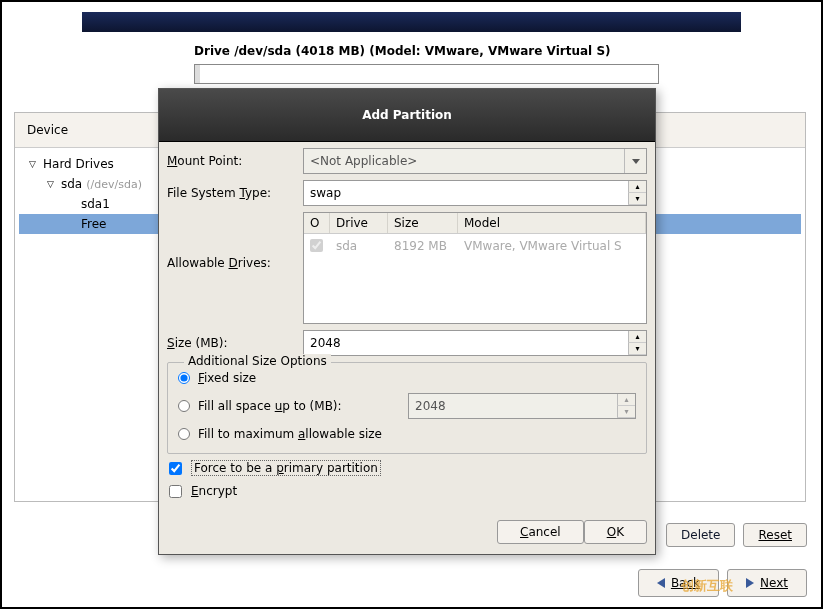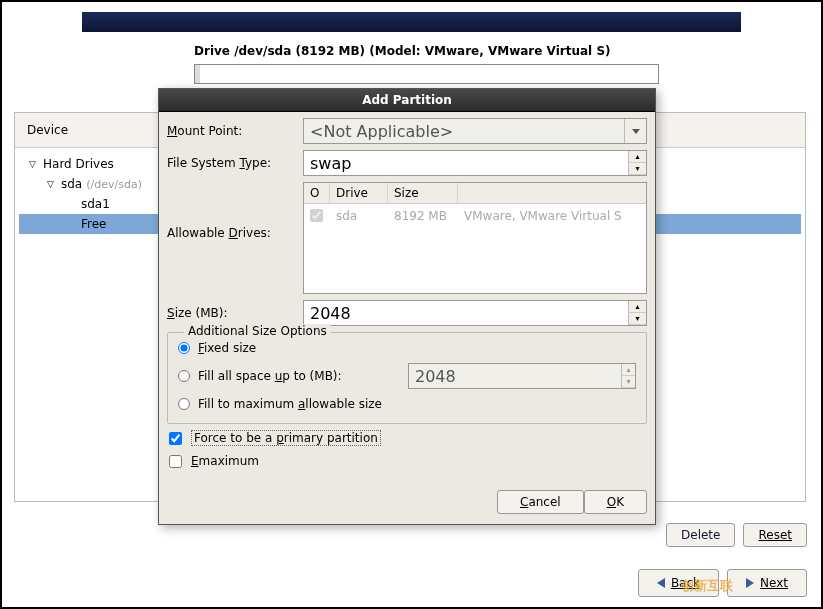--- a/index.html
+++ b/index.html
@@ -30,30 +30,30 @@
 .nav-row { position: absolute; bottom: 10px; right: 14px; display: flex; gap: 8px; }
 .nav-row button { padding: 6px 18px; background: #f5f2ed; border: 1px solid #999; border-radius: 3px; display: flex; align-items: center; gap: 6px; }
 .arrow-left { width:0; height:0; border-top:5px solid transparent; border-bottom:5px solid transparent; border-right:8px solid #3a5a9a; }
 .arrow-right { width:0; height:0; border-top:5px solid transparent; border-bottom:5px solid transparent; border-left:8px solid #3a5a9a; }
 
 
 .watermark { position: absolute; bottom: 12px; right: 88px; color: #e8a838; font-size: 13px; opacity: .8; font-weight: bold; pointer-events: none; }
 
 
 .dialog { position: absolute; left: 156px; top: 86px; width: 498px; background: #ece9e2; border: 1px solid #555; box-shadow: 3px 3px 10px rgba(0,0,0,.3); z-index: 10; }
-.dialog-title { background: linear-gradient(#4a4a4a, #2a2a2a); color: #fff; font-weight: bold; text-align: center; padding: 4px; border-bottom: 1px solid #000; }
+.dialog-title { background: linear-gradient(#4a4a4a, #2a2a2a); color: #fff; font-weight: bold; text-align: center; padding: 19px; border-bottom: 1px solid #000; }
 .dialog-body { padding: 6px 8px 10px 8px; }
 .form-row { display: flex; align-items: center; margin-bottom: 6px; gap: 8px; }
 .form-row label, .form-row .lab { width: 128px; }
 .form-row .ctl { flex: 1; }
 .u { text-decoration: underline; }
 
 .combo { display: flex; height: 26px; border: 1px solid #999; background: #fff; }
 .combo.disabled { background: #f0efe9; color: #999; }
-.combo input { flex: 1; border: none; padding: 0 6px; font-size: 16px; background: transparent; }
+.combo input { flex: 1; border: none; padding: 0 6px; font-size: 12px; background: transparent; }
 .combo .btn { width: 22px; border-left: 1px solid #bbb; display: flex; align-items: center; justify-content: center; background: #f0eee7; }
 .caret { width:0; height:0; border-left:4px solid transparent; border-right:4px solid transparent; border-top:5px solid #555; }
 .spinner-btns { width: 18px; display: flex; flex-direction: column; }
 .spinner-btns .sp { flex:1; border-left:1px solid #bbb; display:flex; align-items:center; justify-content:center; font-size:8px; background:#f0eee7; border-bottom:1px solid #ccc; }
 
 .drive-table-wrap { border: 1px solid #999; background: #fff; height: 112px; }
 .drive-table-head { display: flex; background: #efede6; border-bottom: 1px solid #ccc; font-size: 11px; }
 .drive-table-head > div { padding: 3px 6px; border-right: 1px solid #d5d3cc; }
 .col-check { width: 26px; }
 .col-drive { width: 58px; }
@@ -72,21 +72,21 @@
 .dotted-focus { border: 1px dotted #666; padding: 0 2px; }
 
 .dialog-buttons { display: flex; justify-content: flex-end; gap: 0; padding: 10px 8px; }
 .dialog-buttons button { padding: 4px 22px; background: #f5f2ed; border: 1px solid #999; border-radius: 3px; }
 </style>
 </head>
 <body>
 
 <div class="top-bar"></div>
 
-<div class="drive-label">Drive /dev/sda (8192 MB) (Model: VMware, VMware Virtual S)</div>
+<div class="drive-label">Drive /dev/sda (4018 MB) (Model: VMware, VMware Virtual S)</div>
 <div class="partition-bar">
   <div class="partition-used"></div>
 </div>
 
 <div class="device-panel">
   <div class="device-header">Device</div>
   <div class="device-tree">
     <div class="tree-row l1">
       <span class="tree-expander">▽</span>
       <span>Hard Drives</span>
@@ -153,20 +153,21 @@
     </div>
 
     <div class="form-row" style="align-items:flex-start">
       <div class="lab" style="padding-top:44px"><span>Allowable </span><span class="u">D</span><span>rives:</span></div>
       <div class="ctl">
         <div class="drive-table-wrap">
           <div class="drive-table-head">
             <div class="col-check">O</div>
             <div class="col-drive">Drive</div>
             <div class="col-size">Size</div>
+            <div class="col-model">Model</div>
           </div>
           <div class="drive-table-row">
             <div class="col-check"><input type="checkbox" checked="" disabled="" style=""></div>
             <div class="col-drive">sda</div>
             <div class="col-size">8192 MB</div>
             <div class="col-model">VMware, VMware Virtual S</div>
           </div>
         </div>
       </div>
     </div>
@@ -212,21 +213,21 @@
       </div>
     </div>
 
     <div class="checkbox-row">
       <input type="checkbox" checked="" style="">
       <span class="dotted-focus"><span>Force to be a </span><span class="u">p</span><span>rimary partition</span></span>
     </div>
 
     <div class="checkbox-row">
       <input type="checkbox" style="">
-      <span><span class="u">E</span><span>maximum</span></span>
+      <span><span class="u">E</span><span>ncrypt</span></span>
     </div>
 
   </div>
   <div class="dialog-buttons">
     <button><span class="u">C</span><span>ancel</span></button>
     <button><span class="u">O</span><span>K</span></button>
   </div>
 </div>
 
 </body></html>

